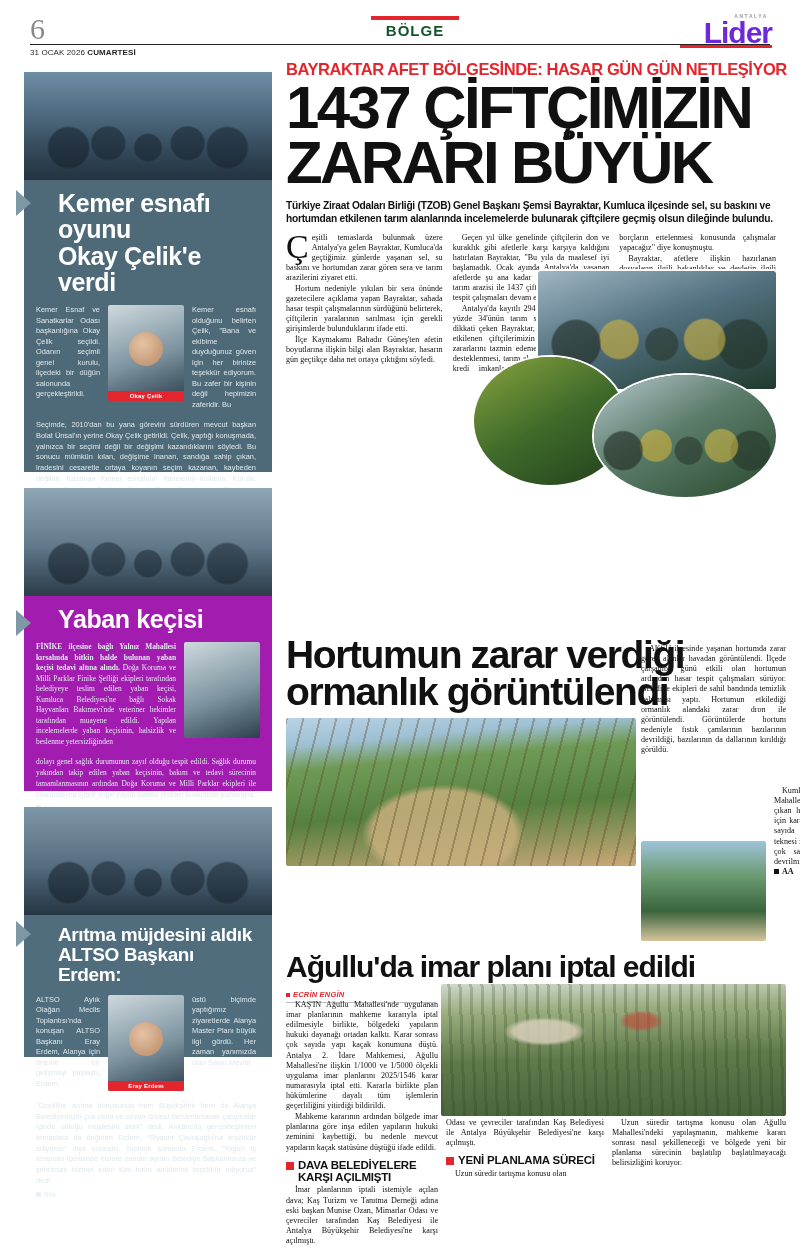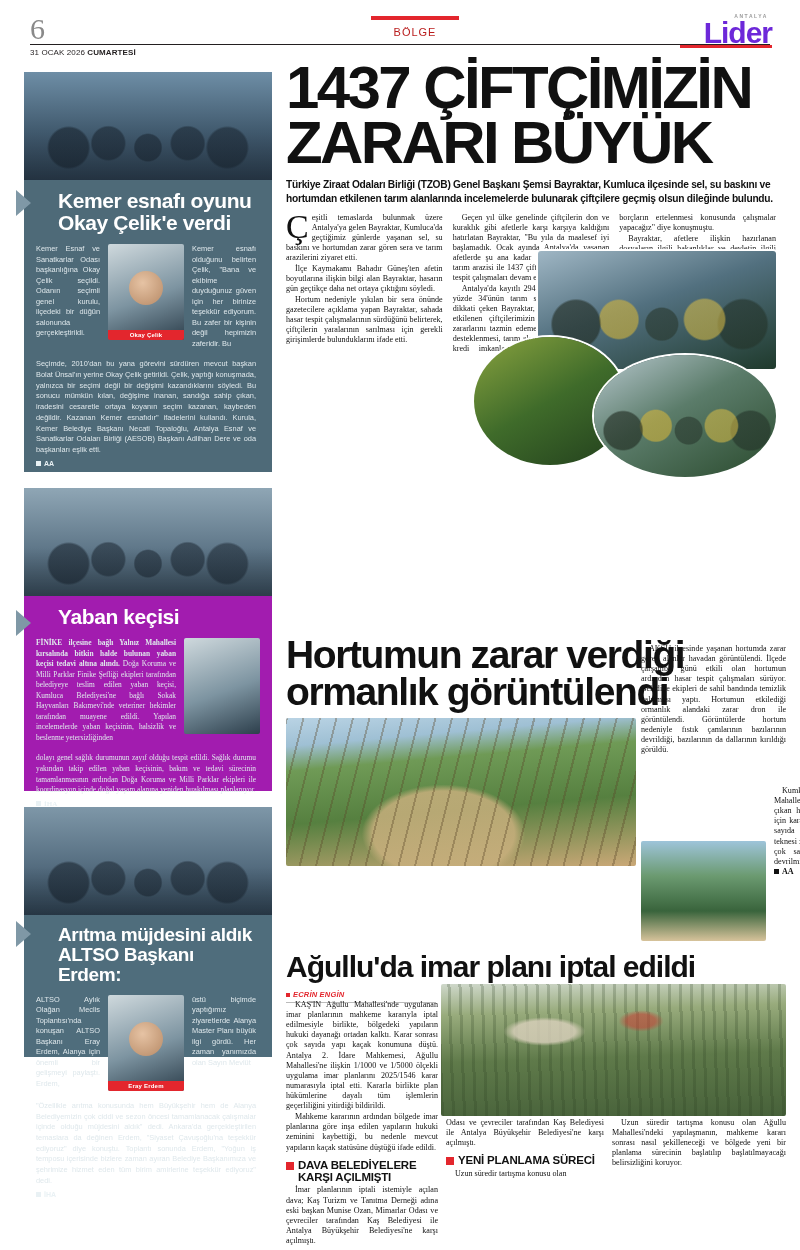--- a/index.html
+++ b/index.html
@@ -19,21 +19,21 @@
   }
   .date-line {
     position:absolute; left:30px; top:48px; font-size:8px; color:#231f20;
     letter-spacing:0.1px; white-space:nowrap;
   }
   .date-line b { font-weight:bold; }
   .hdr-rule { position:absolute; left:30px; top:44px; width:740px; height:1.4px; background:#231f20; }
   .section-wrap { position:absolute; left:355px; top:16px; width:120px; text-align:center; }
   .section-bar { width:88px; height:3.5px; background:#e3262d; margin:0 auto 2px auto; }
   .section-name {
-    font-size:11px; letter-spacing:1px; color:#b91c1c; font-weight:400;
+    font-size:15px; letter-spacing:1px; color:#14532d; font-weight:700;
     font-family:"Liberation Sans", sans-serif; background:#fff; padding:0 6px;
   }
   .brand { position:absolute; right:28px; top:14px; text-align:right; line-height:1; }
   .brand-sup {
     font-size:5px; letter-spacing:1.6px; color:#9b9b9b; font-weight:bold;
     margin-right:2px; display:block; text-align:right; padding-right:2px;
   }
   .brand-name {
     font-size:30px; font-weight:bold; color:#6d28d9; letter-spacing:-1px;
     font-family:"Liberation Sans", sans-serif; line-height:0.9;
@@ -66,21 +66,21 @@
   .arrow-mark {
     position:absolute; left:-8px; width:0; height:0;
     border-top:13px solid transparent; border-bottom:13px solid transparent;
     border-left:15px solid #7f98a6; z-index:5;
   }
   .arrow-mark.a1 { top:118px; }
   .arrow-mark.a2 { top:122px; }
   .arrow-mark.a3 { top:114px; }
 
   .box-title {
-    color:#fff; font-size:21px; font-weight:bold; line-height:1.05;
+    color:#fff; font-size:25px; font-weight:bold; line-height:1.05;
     padding:10px 12px 4px 34px; letter-spacing:-0.4px;
   }
   .box-title.small { font-size:19px; }
 
   .box-body { display:flex; gap:8px; padding:6px 12px 10px 12px; }
   .bb-col { color:#dfe8ec; font-size:7.4px; line-height:1.42; flex:1; text-align:justify; }
   .bb-col.narrow { flex:0 0 64px; }
   .bb-img {
     flex:0 0 76px; height:96px; border-radius:2px; position:relative; overflow:hidden;
     background:linear-gradient(160deg,#cfd9dd 0%,#7d94a1 55%,#2d3f4c 100%);
@@ -284,34 +284,35 @@
       </div>
       <div class="wide-text">
         <span>"Özellikle arıtma konusunda hem Büyükşehir hem de Alanya Belediyemizin çok ciddi ve sezon öncesi tamamlanacak çalışmalar içinde olduğu müjdesini aldık" dedi. Ankara'da gerçekleştirilen temaslara da değinen Erdem, "Siyaset</span>
         <span>Çavuşoğlu'na teşekkür ediyoruz" diye konuştu. Toplantı sonunda Erdem, "Yoğun iş temposu içerisinde bizlere zaman ayıran Belediye Başkanımıza ve şehrimize hizmet eden tüm birim amirlerine teşekkür ediyoruz" dedi.</span>
         <div class="agency"><span class="sq"></span><span>İHA</span></div>
       </div>
     </div>
   </div>
 
   <div class="main">
+    <div class="kicker">BAYRAKTAR AFET BÖLGESİNDE: HASAR GÜN GÜN NETLEŞİYOR</div>
     <div class="mega">1437 ÇİFTÇİMİZİN</div>
     <div class="mega">ZARARI BÜYÜK</div>
     <div class="lede">Türkiye Ziraat Odaları Birliği (TZOB) Genel Başkanı Şemsi Bayraktar, Kumluca ilçesinde sel, su baskını ve hortumdan etkilenen tarım alanlarında incelemelerde bulunarak çiftçilere geçmiş olsun dileğinde bulundu.</div>
 
     <div class="main-body">
       <div class="photo-cluster">
         <div class="pc-img pc1 pc-people"></div>
         <div class="pc-img pc2"></div>
         <div class="pc-img pc3 pc-people"></div>
       </div>
       <div class="col3">
         <p class="dropcap-p">Çeşitli temaslarda bulunmak üzere Antalya'ya gelen Bayraktar, Kumluca'da geçtiğimiz günlerde yaşanan sel, su baskını ve hortumdan zarar gören sera ve tarım arazilerini ziyaret etti.</p>
+        <p>Hortum nedeniyle yıkılan bir sera önünde gazetecilere açıklama yapan Bayraktar, sahada hasar tespit çalışmalarının sürdüğünü belirterek, çiftçilerin yaralarının sarılması için gerekli girişimlerde bulunduklarını ifade etti.</p>
         <p>İlçe Kaymakamı Bahadır Güneş'ten afetin boyutlarına ilişkin bilgi alan Bayraktar, hasarın gün geçtikçe daha net ortaya çıktığını söyledi.</p>
-        <p>Hortum nedeniyle yıkılan bir sera önünde gazetecilere açıklama yapan Bayraktar, sahada hasar tespit çalışmalarının sürdüğünü belirterek, çiftçilerin yaralarının sarılması için gerekli girişimlerde bulunduklarını ifade etti.</p>
         <p>Geçen yıl ülke genelinde çiftçilerin don ve kuraklık gibi afetlerle karşı karşıya kaldığını hatırlatan Bayraktar, "Bu yıla da maalesef iyi başlamadık. Ocak ayında Antalya'da yaşanan afetlerde şu ana kadar 5 bin dekardan fazla tarım arazisi ile 1437 çiftçimiz etkilendi. Hasar tespit çalışmaları devam ediyor" dedi.</p>
         <p>Antalya'da kayıtlı 294 bin çiftçinin yalnızca yüzde 34'ünün tarım sigortası bulunduğuna dikkati çeken Bayraktar, "Bu durumda afetten etkilenen çiftçilerimizin yaklaşık üçte ikisi zararlarını tazmin edemeyecek. Çiftçilerimizin desteklenmesi, tarım alanlarının sigortalanması, kredi imkanlarının sağlanması ve varsa borçların ertelenmesi konusunda çalışmalar yapacağız" diye konuşmuştu.</p>
         <p>Bayraktar, afetlere ilişkin hazırlanan dosyaların ilgili bakanlıklar ve devletin ilgili kurumlarına iletileceğini belirterek, üreticinin sürdürülebilmesi için çiftçilerin desteklenmesine yönelik çalışmaların devam edeceğini kaydetti.</p>
         <p>Şemsi Bayraktar'ın Kumluca ziyaretine Kumluca Ziraat Odası Başkanı Hidayet Kökçe, Tarım ve Orman İlçe Müdürü İsa Akşit, çevre ilçelerin ziraat odası başkanları, mahalle muhtarları ve çiftçiler eşlik etti.</p>
         <p style="text-indent:0;font-weight:bold;">
           <span style="display:inline-block;width:5px;height:5px;background:#111;margin-right:3px;"></span><span>AA</span>
         </p>
       </div>
     </div>
   </div>

